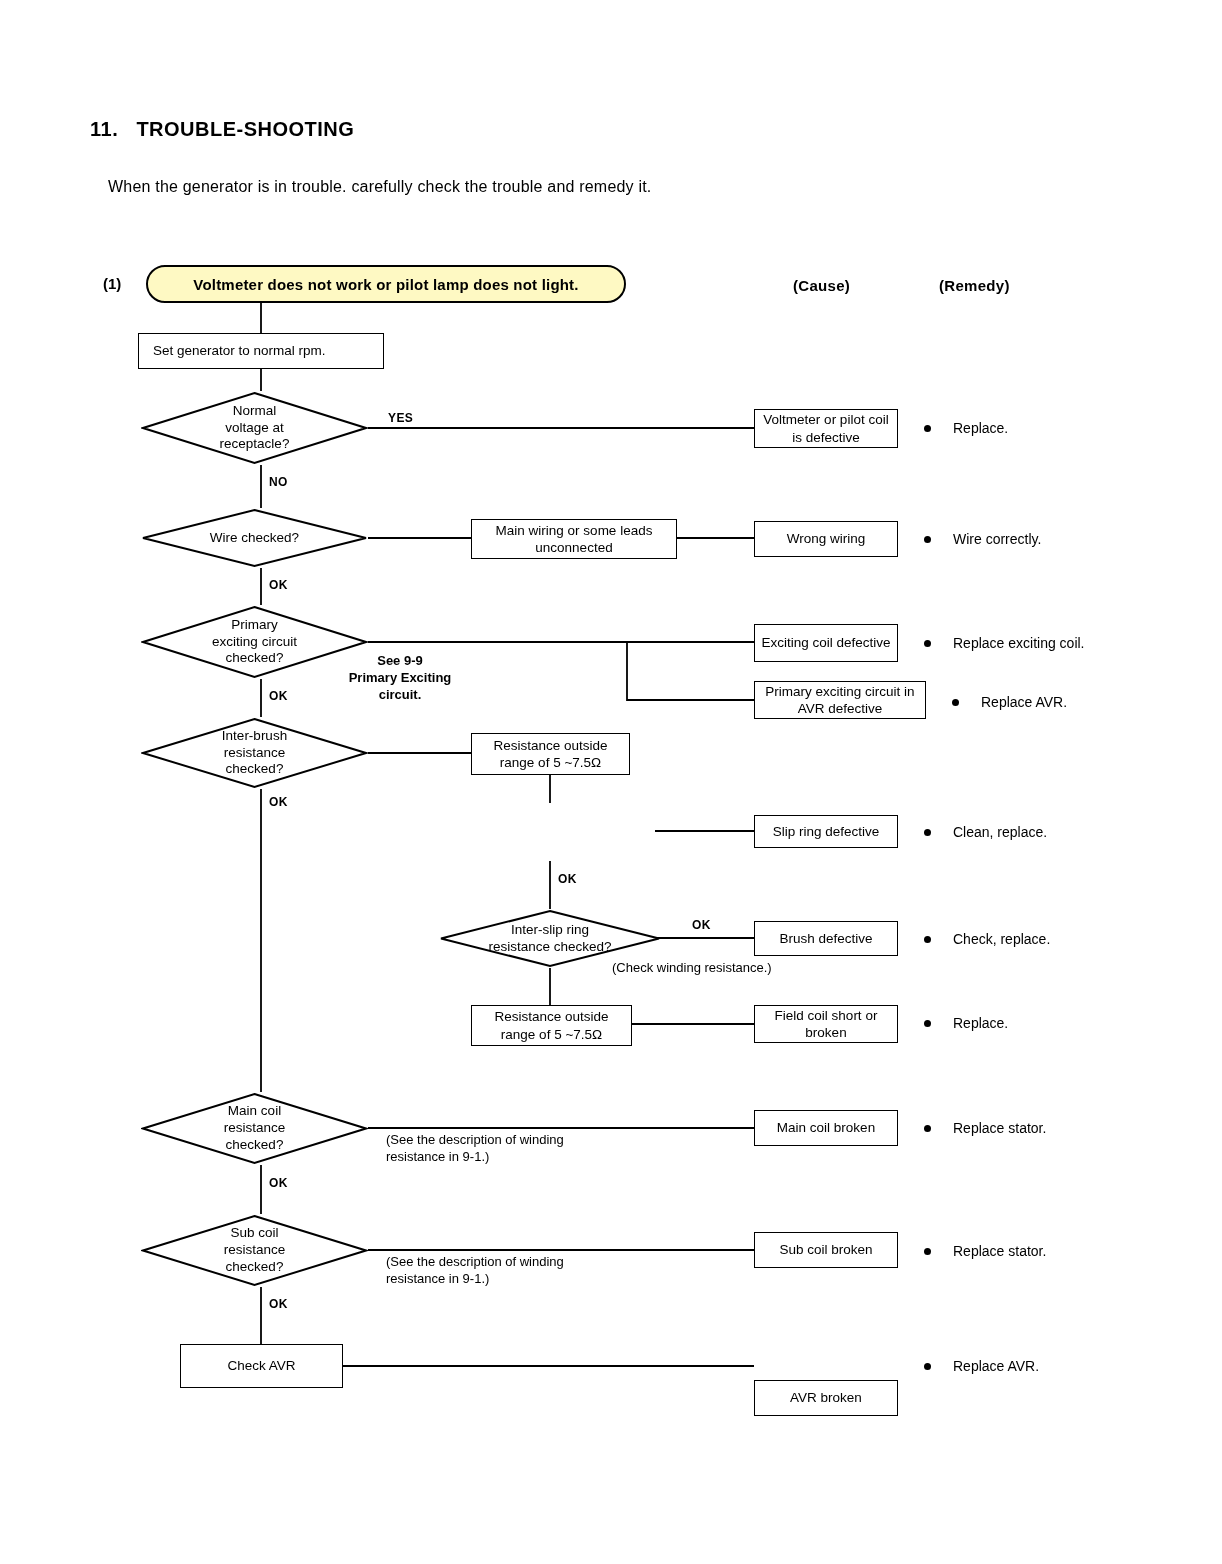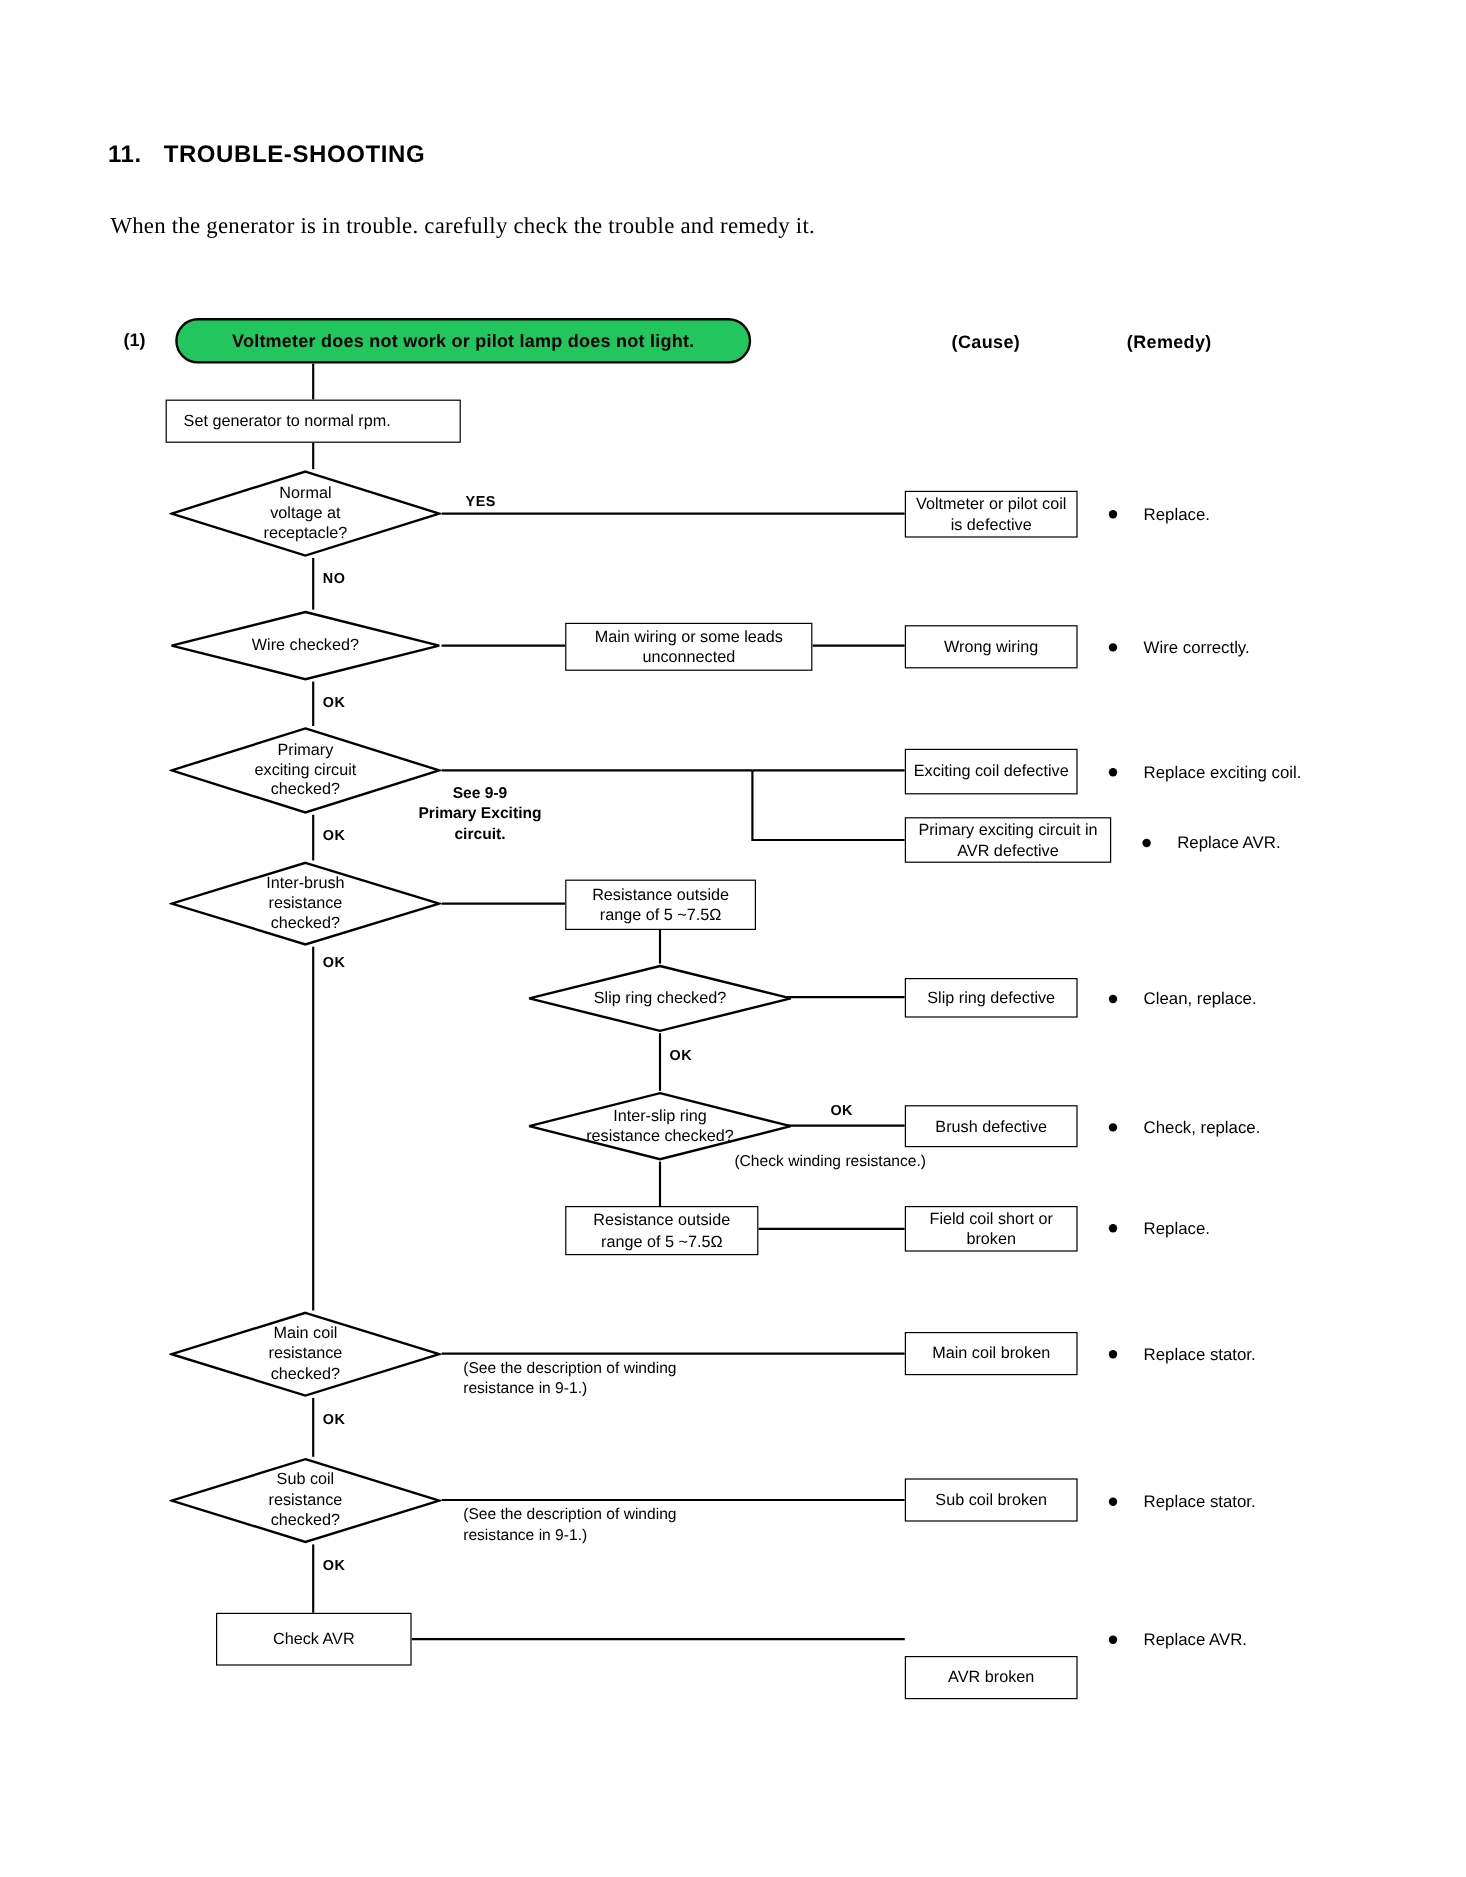--- a/index.html
+++ b/index.html
@@ -25,24 +25,24 @@
     position: absolute;
     left: 90px;
     top: 118px;
     font-size: 20px;
     font-weight: bold;
     letter-spacing: 0.5px;
     white-space: pre;
   }
   #intro-text {
     position: absolute;
-    left: 92px;
+    left: 108px;
     top: 178px;
-    font-family: Liberation Serif, serif;
-    font-size: 19px;
+    font-family: Liberation Sans, sans-serif;
+    font-size: 16px;
     letter-spacing: 0.2px;
     white-space: nowrap;
   }
 
   
   .col-heading {
     position: absolute;
     font-size: 15px;
     font-weight: bold;
     letter-spacing: 0.3px;
@@ -73,21 +73,21 @@
   #connectors line, #connectors polyline, #connectors path {
     stroke: #000000;
     fill: none;
   }
 
   
   .terminal {
     position: absolute;
     border: 2px solid #000;
     border-radius: 26px;
-    background: #22c55e;
+    background: #fef9c3;
     display: flex;
     align-items: center;
     justify-content: center;
     font-size: 15px;
     font-weight: bold;
     letter-spacing: 0.2px;
     text-align: center;
     box-sizing: border-box;
     white-space: nowrap;
   }
@@ -308,26 +308,20 @@
       </svg>
     <div class="dlabel">Inter-brush
 resistance
 checked?</div>
   </div>
   <div class="edge-label" style="left:267px; top:795px;">OK</div>
 
   <div class="procbox" style="left:471px; top:733px; width:159px; height:42px;">Resistance outside
 range of 5 ~7.5Ω</div>
 
-  <div class="diamond" style="left:439px; top:803px; width:222px; height:58px;">
-    <svg viewBox="0 0 222 58" preserveAspectRatio="none">
-        <polygon points="111,2 220,29 111,56 2,29"></polygon>
-      </svg>
-    <div class="dlabel">Slip ring checked?</div>
-  </div>
   <div class="edge-label" style="left:556px; top:872px;">OK</div>
 
   <div class="diamond" style="left:439px; top:909px; width:222px; height:59px;">
     <svg viewBox="0 0 222 59" preserveAspectRatio="none">
         <polygon points="111,2 220,29.5 111,57 2,29.5"></polygon>
       </svg>
     <div class="dlabel">Inter-slip ring
 resistance checked?</div>
   </div>
   <div class="edge-label" style="left:690px; top:918px;">OK</div>

